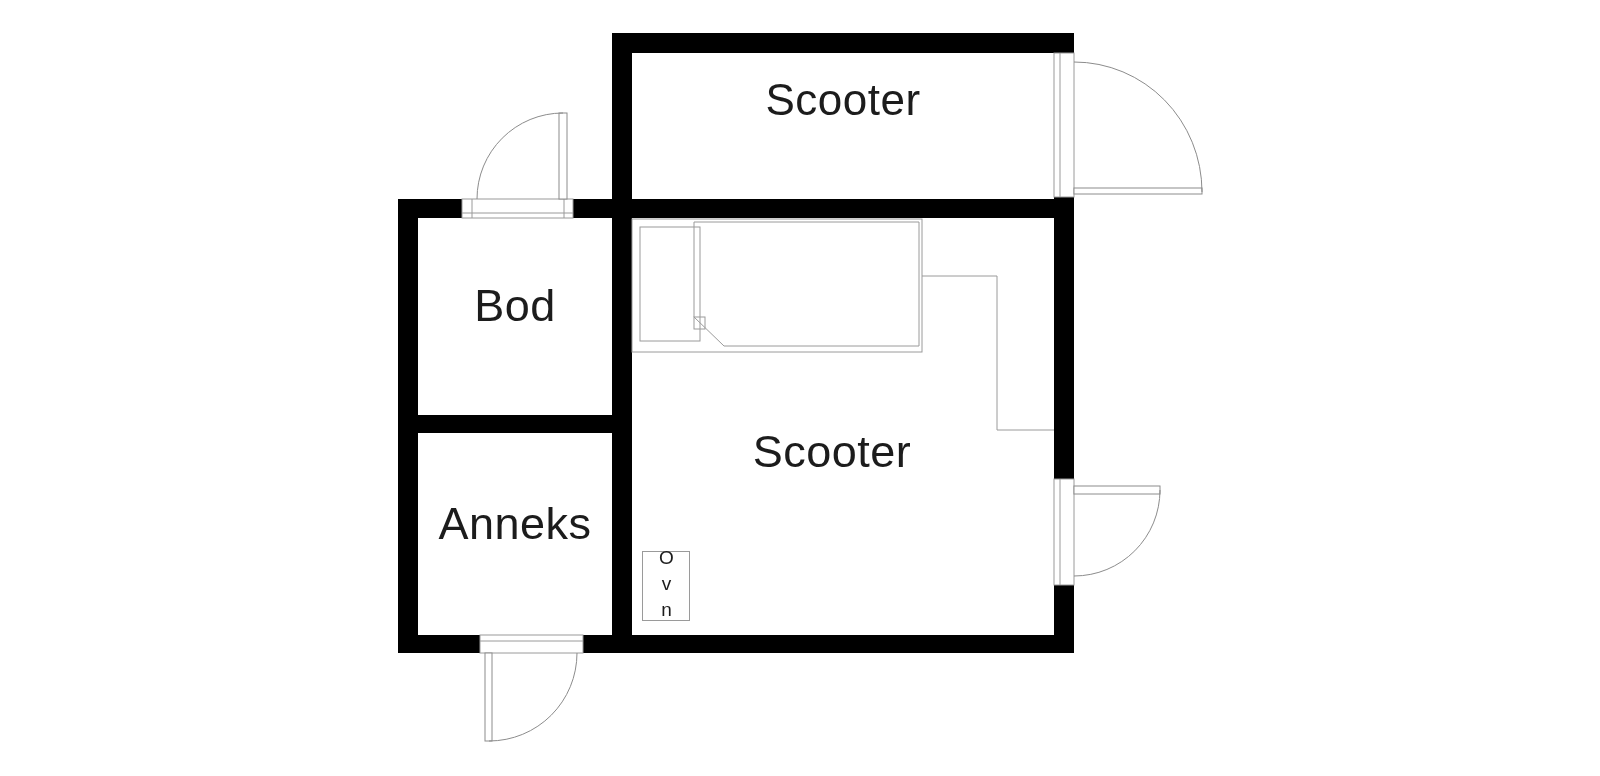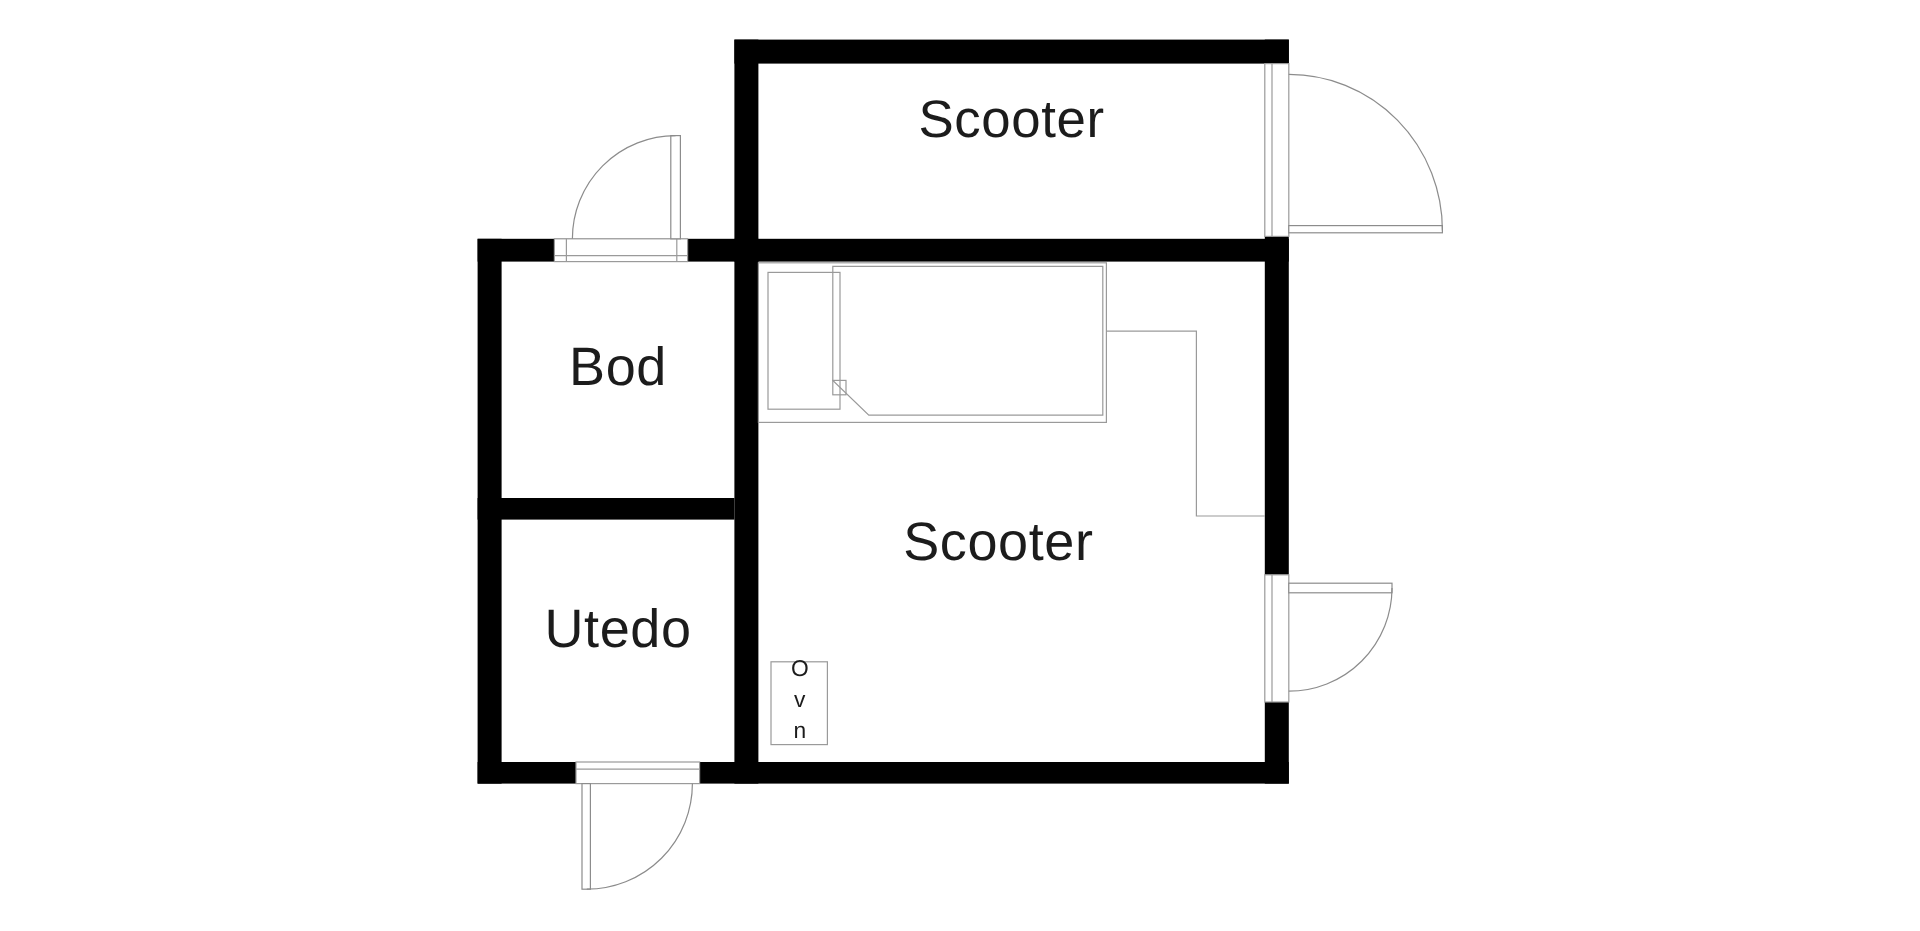--- a/index.html
+++ b/index.html
@@ -109,21 +109,21 @@
 
     <polyline class="fur" points="922,276 997,276 997,430 1054,430"></polyline>
   </svg>
 
   <div class="room-label garage" style="left:632px;top:76px;width:422px;">
     <div>Scooter</div>
   </div>
 
   <div class="room-label" style="left:418px;top:281px;width:194px;">Bod</div>
 
-  <div class="room-label" style="left:418px;top:499px;width:194px;">Utedo</div>
+  <div class="room-label" style="left:418px;top:499px;width:194px;">Anneks</div>
 
   <div class="room-label" style="left:632px;top:427px;width:400px;">Scooter</div>
 
   <div class="ovn-box">
     <span class="ovn-text">Ovn</span>
   </div>
 
 </div>
 
 </body></html>

